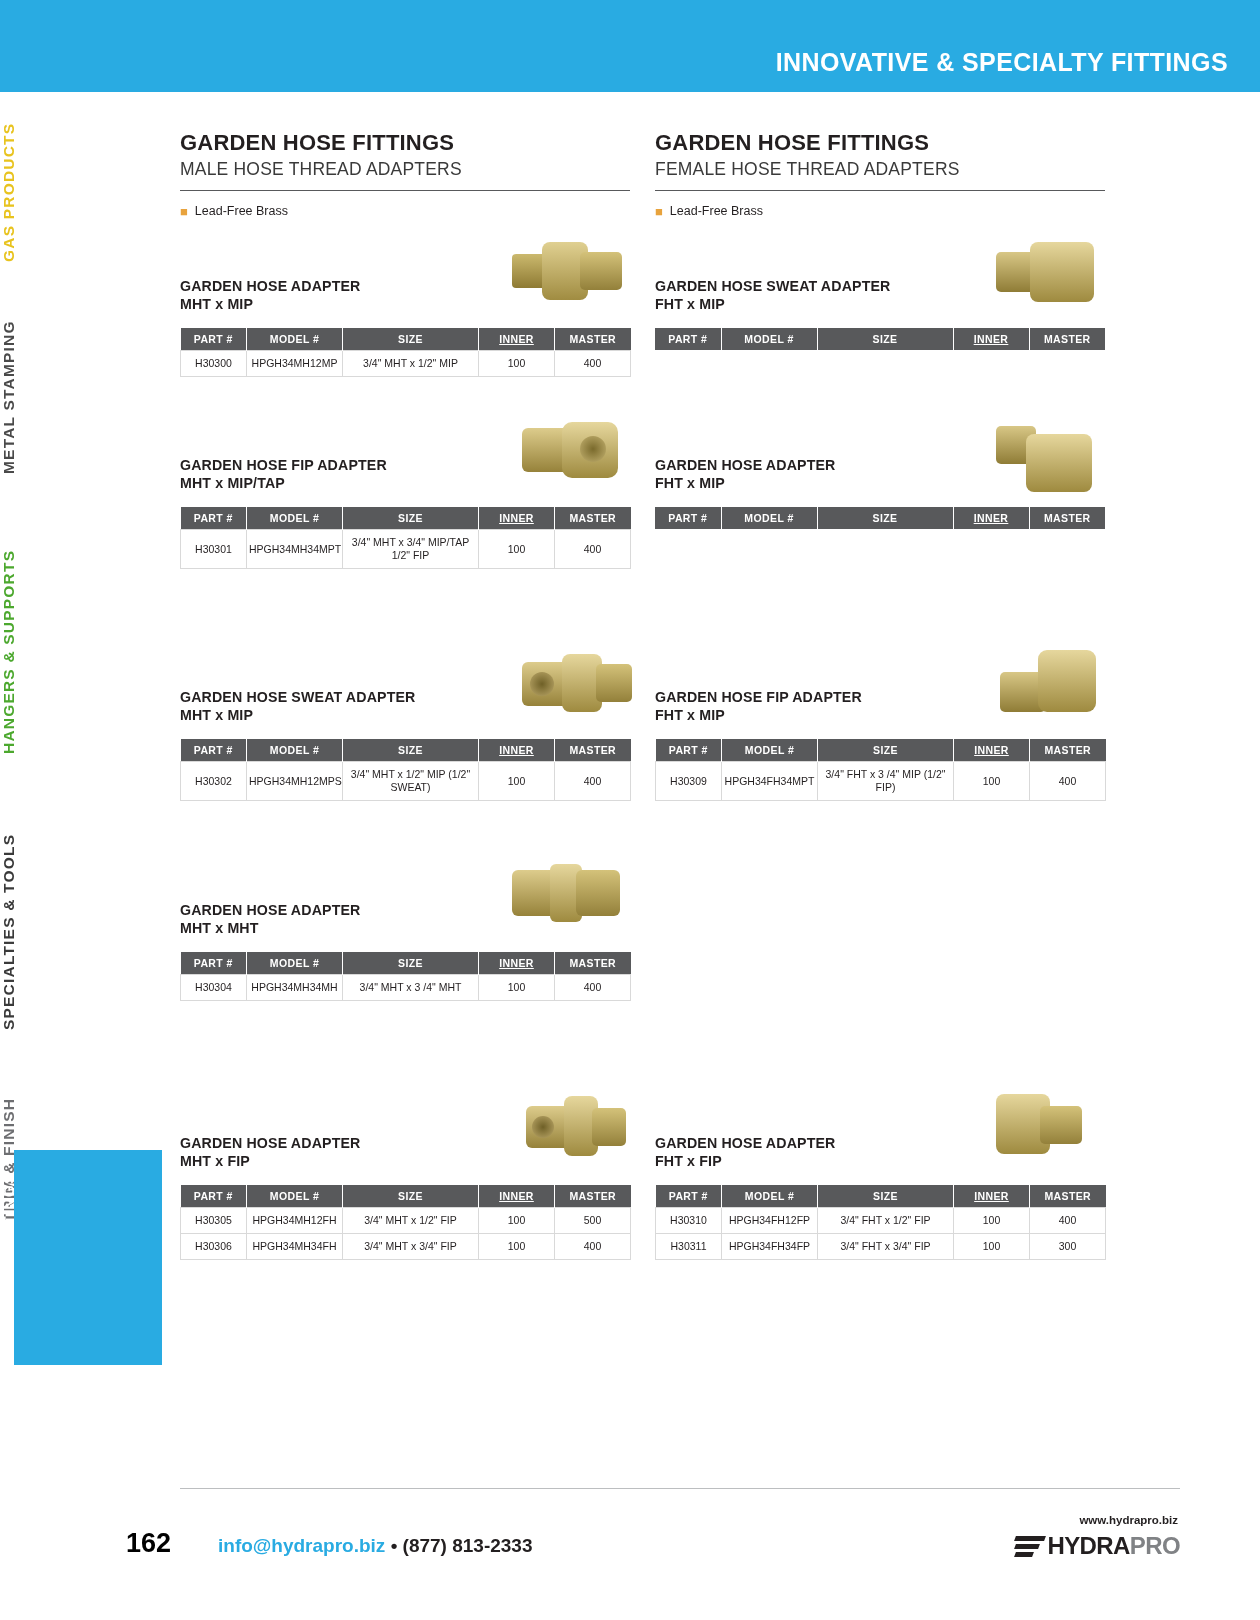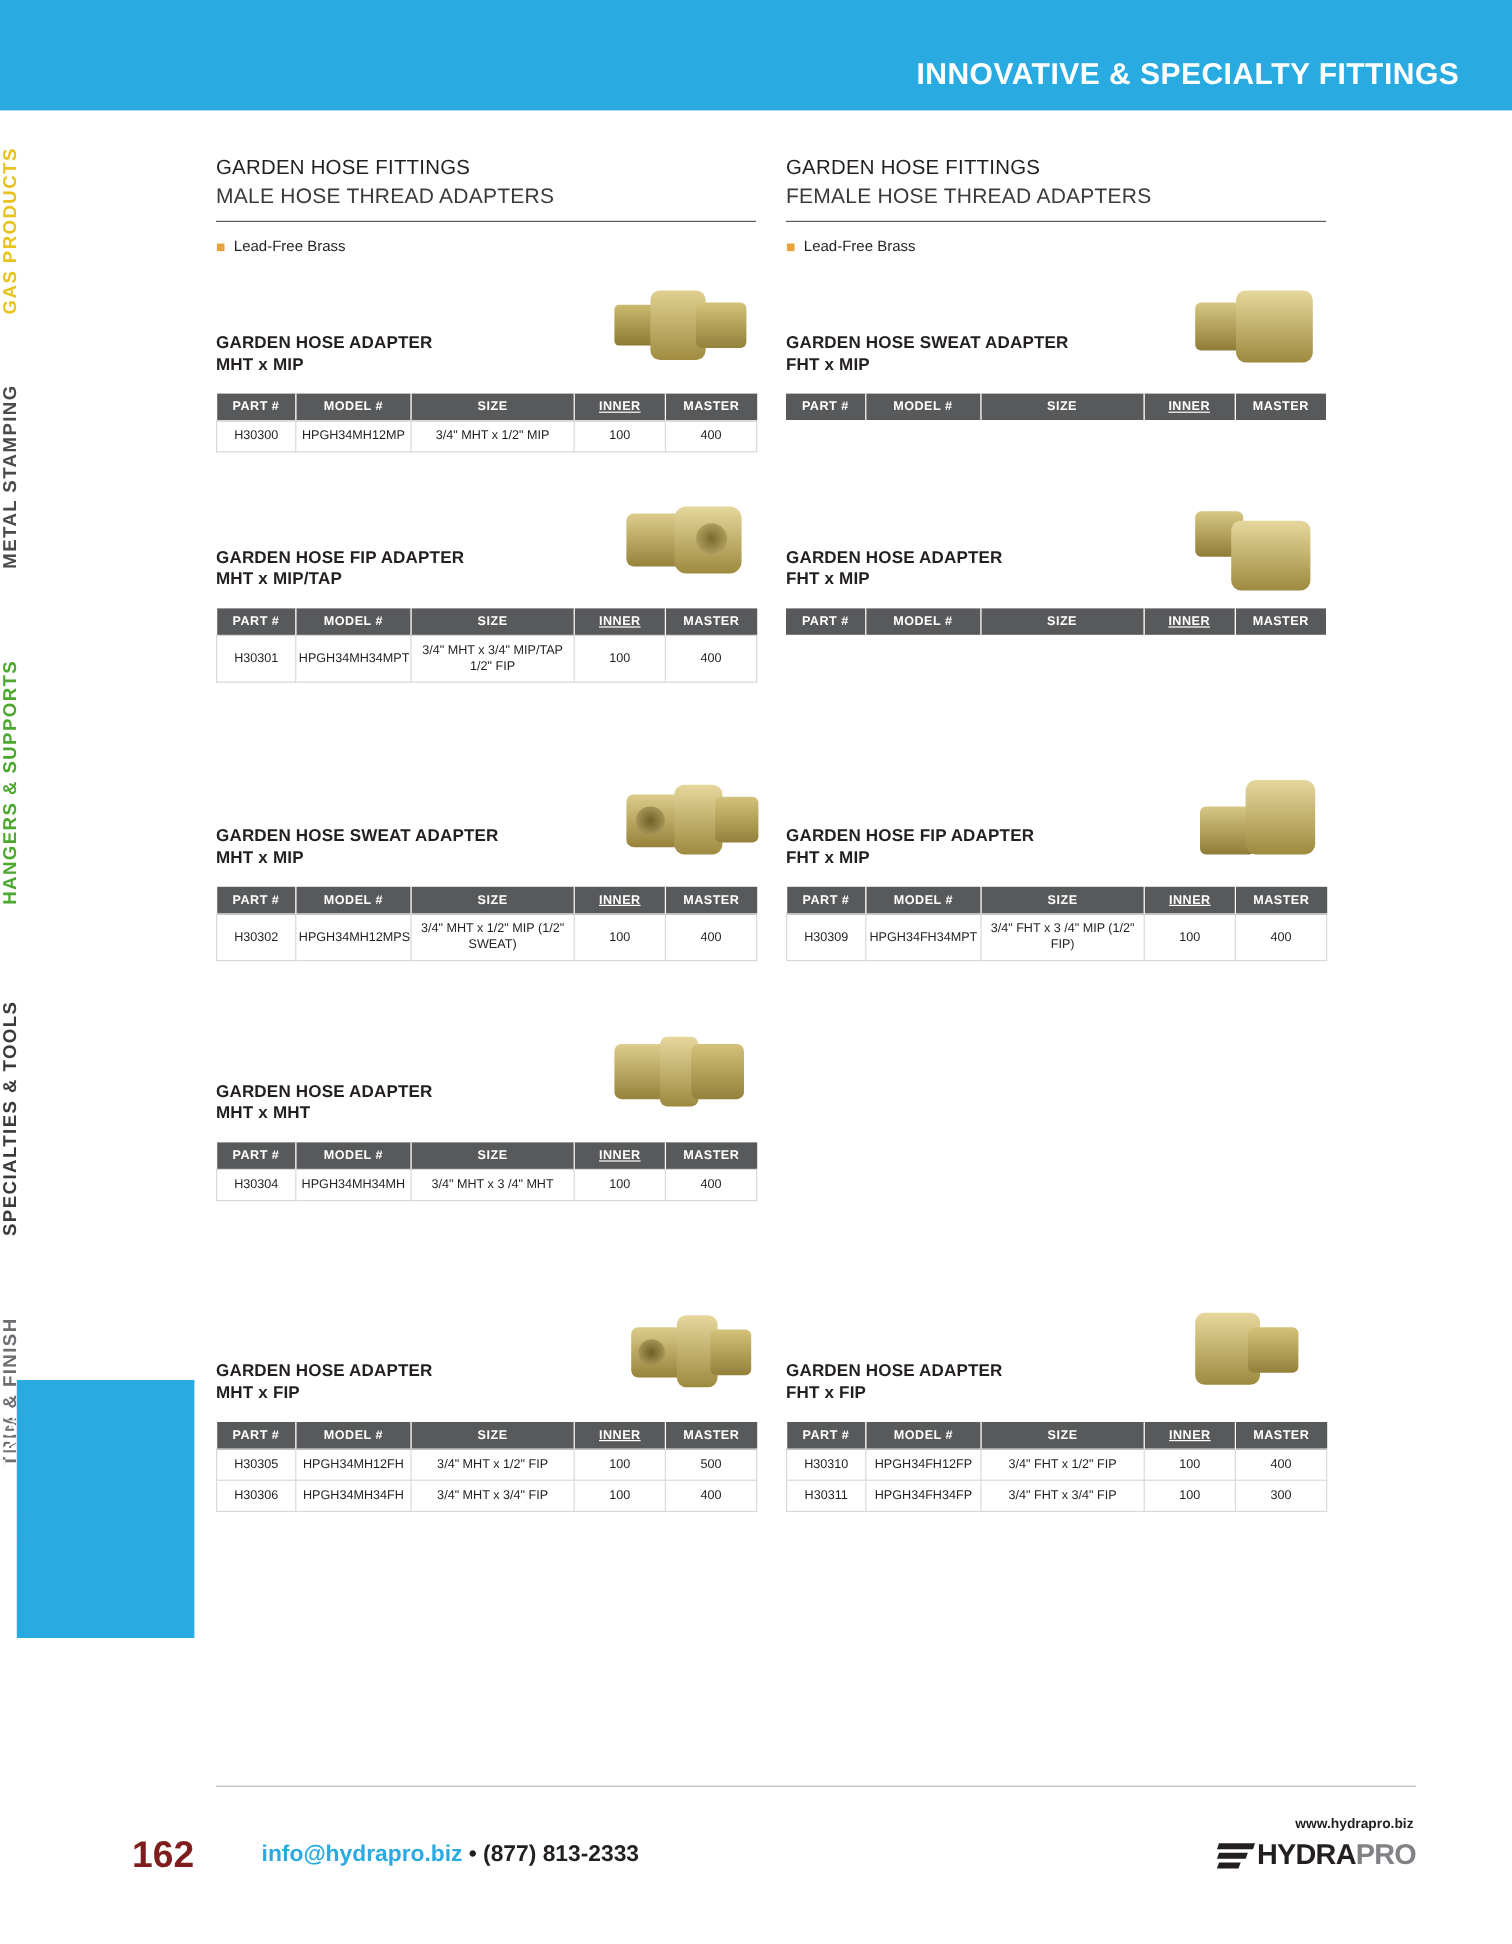--- a/index.html
+++ b/index.html
@@ -16,21 +16,21 @@
   
   .header-bar {
     position: absolute;
     top: 0; left: 0;
     width: 1260px;
     height: 92px;
     background: #29ABE2;
   }
   .header-title {
     position: absolute;
-    right: 44px;
+    right: 32px;
     top: 48px;
     font-size: 25px;
     font-weight: bold;
     letter-spacing: 0.4px;
     color: #ffffff;
   }
 
   
   .side-rail {
     position: absolute;
@@ -89,22 +89,22 @@
   }
   .col {
     position: absolute;
     top: 0;
     width: 450px;
   }
   .col-left  { left: 0; }
   .col-right { left: 475px; }
 
   .sec-title {
-    font-size: 17px;
-    font-weight: normal;
+    font-size: 22px;
+    font-weight: bold;
     color: #231F20;
     letter-spacing: 0.2px;
   }
   .sec-sub {
     font-size: 17.5px;
     color: #3A3A3A;
     margin-top: 3px;
     letter-spacing: 0.2px;
   }
   .sec-rule {
@@ -188,25 +188,25 @@
   
   .footer-rule {
     position: absolute;
     left: 180px;
     top: 1488px;
     width: 1000px;
     border-bottom: 1.2px solid #BCBEC0;
   }
   .page-num {
     position: absolute;
-    left: 110px;
+    left: 126px;
     top: 1528px;
-    font-size: 31px;
-    font-weight: bold;
-    color: #7f1d1d;
+    font-size: 27px;
+    font-weight: bold;
+    color: #000000;
   }
   .contact {
     position: absolute;
     left: 218px;
     top: 1535px;
     font-size: 19px;
     font-weight: bold;
     color: #29ABE2;
   }
   .contact .dark { color: #231F20; }

